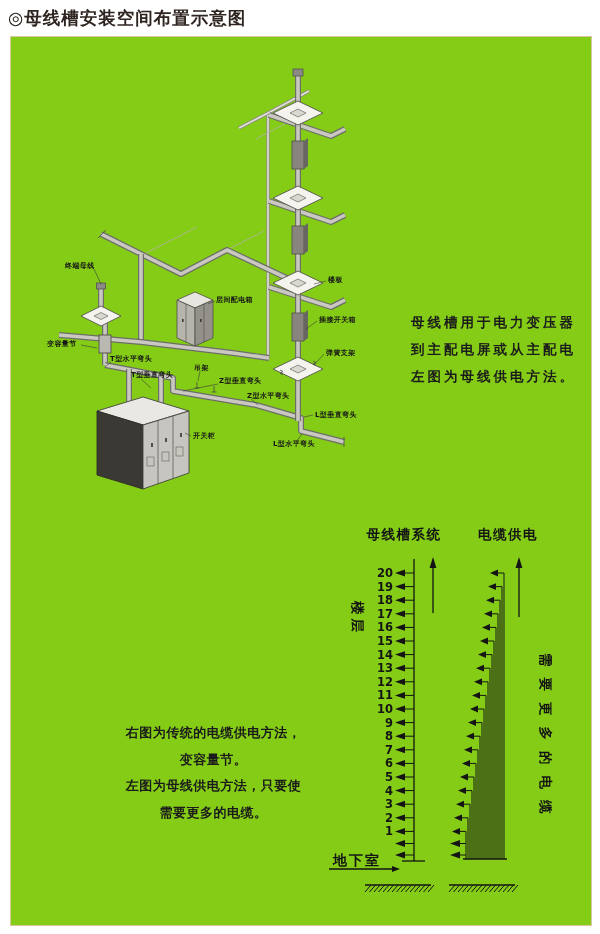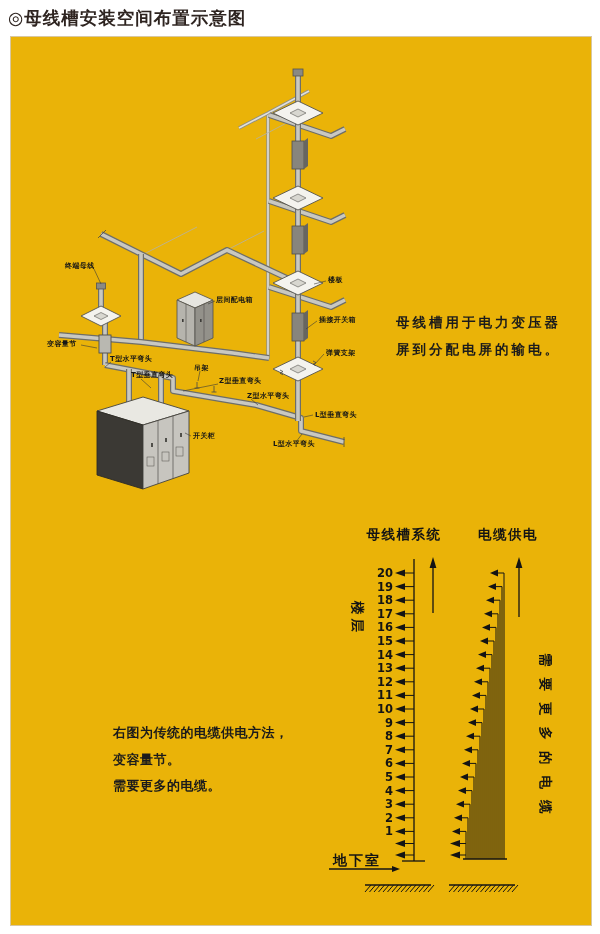--- a/index.html
+++ b/index.html
@@ -1,26 +1,26 @@
 <!DOCTYPE html>
 <html><head>
 <meta charset="utf-8">
 <style>
   html,body{margin:0;padding:0;background:#ffffff;}
   .page{position:relative;width:600px;height:934px;background:#fff;overflow:hidden;
         font-family:"DejaVu Sans","Liberation Sans",sans-serif;}
   .title{position:absolute;left:8px;top:6px;font-size:17.5px;font-weight:bold;
          color:#2e2420;letter-spacing:1px;white-space:nowrap;}
   .content-box{position:absolute;left:10px;top:36px;width:580px;height:888px;
-               background:#eab308;border:1px solid #d8c7a0;}
+               background:#84cc16;border:1px solid #d8c7a0;}
   .iso-svg{position:absolute;left:10px;top:19px;}
   .chart-svg{position:absolute;left:315px;top:474px;}
-  .cap{position:absolute;font-weight:bold;color:#1b1b1b;}
+  .cap{position:absolute;font-weight:bold;color:#1b1b1b;text-align:center;}
   .cap-right{left:385px;top:272px;width:195px;font-size:13.5px;letter-spacing:3px;line-height:27px;}
-  .cap-left{left:70px;top:683px;width:265px;font-size:13px;letter-spacing:0.5px;line-height:26.5px;margin-left:32px;}
+  .cap-left{left:70px;top:683px;width:265px;font-size:13px;letter-spacing:0.5px;line-height:26.5px;}
   
   .duct-o{stroke:#6e6e68;stroke-width:6;fill:none;stroke-linejoin:round;stroke-linecap:butt;}
   .duct-i{stroke:#c9c8c1;stroke-width:3.6;fill:none;stroke-linejoin:round;stroke-linecap:butt;}
   .wall-o{stroke:#8e8e87;stroke-width:3.4;fill:none;}
   .wall-i{stroke:#e2e1da;stroke-width:1.6;fill:none;}
   .thin{stroke:#b2b1aa;stroke-width:0.8;fill:none;}
   .plate{fill:#f4f3ee;stroke:#55544f;stroke-width:0.9;}
   .plate-hole{fill:#d8d7d0;stroke:#6a6964;stroke-width:0.7;}
   .lbl{font-size:7px;font-weight:bold;fill:#161616;letter-spacing:0.4px;}
   .leader{stroke:#3a3a38;stroke-width:0.6;fill:none;}
@@ -206,21 +206,22 @@
         <text class="lbl" x="218" y="382">Z型垂直弯头</text>
         <text class="lbl" x="246" y="397">Z型水平弯头</text>
         <text class="lbl" x="314" y="416">L型垂直弯头</text>
         <text class="lbl" x="272" y="445">L型水平弯头</text>
         <text class="lbl" x="192" y="437">开关柜</text>
       </g>
     </svg>
 
     <div class="cap cap-right">
       <div>母线槽用于电力变压器</div>
-      <div>屏到分配电屏的输电。</div>
+      <div>到主配电屏或从主配电</div>
+      <div>左图为母线供电方法。</div>
     </div>
 
     <svg class="chart-svg" width="255" height="400" viewBox="325 510 255 400">
       <text class="ctitle" x="403" y="538" text-anchor="middle">母线槽系统</text>
       <text class="ctitle" x="507" y="538" text-anchor="middle">电缆供电</text>
       <text class="crot" transform="translate(352,600) rotate(90)" letter-spacing="4">楼层</text>
       <text class="crot" transform="translate(540,652) rotate(90)" letter-spacing="11" font-size="14.5">需要更多的电缆</text>
       <text class="cbase" x="332" y="864">地下室</text>
       <g id="chart-gen">
           <text x="392" y="576" text-anchor="end" class="fnum">20</text>
@@ -391,17 +392,18 @@
           <line x1="503.5" y1="884" x2="497.5" y2="891" class="ln"></line>
           <line x1="508" y1="884" x2="502" y2="891" class="ln"></line>
           <line x1="512.5" y1="884" x2="506.5" y2="891" class="ln"></line>
           <line x1="517" y1="884" x2="511" y2="891" class="ln"></line>
         </g>
     </svg>
 
     <div class="cap cap-left">
       <div>右图为传统的电缆供电方法，</div>
       <div>变容量节。</div>
+      <div>左图为母线供电方法，只要使</div>
       <div>需要更多的电缆。</div>
     </div>
 
   </div>
 </div>
 
 </body></html>

